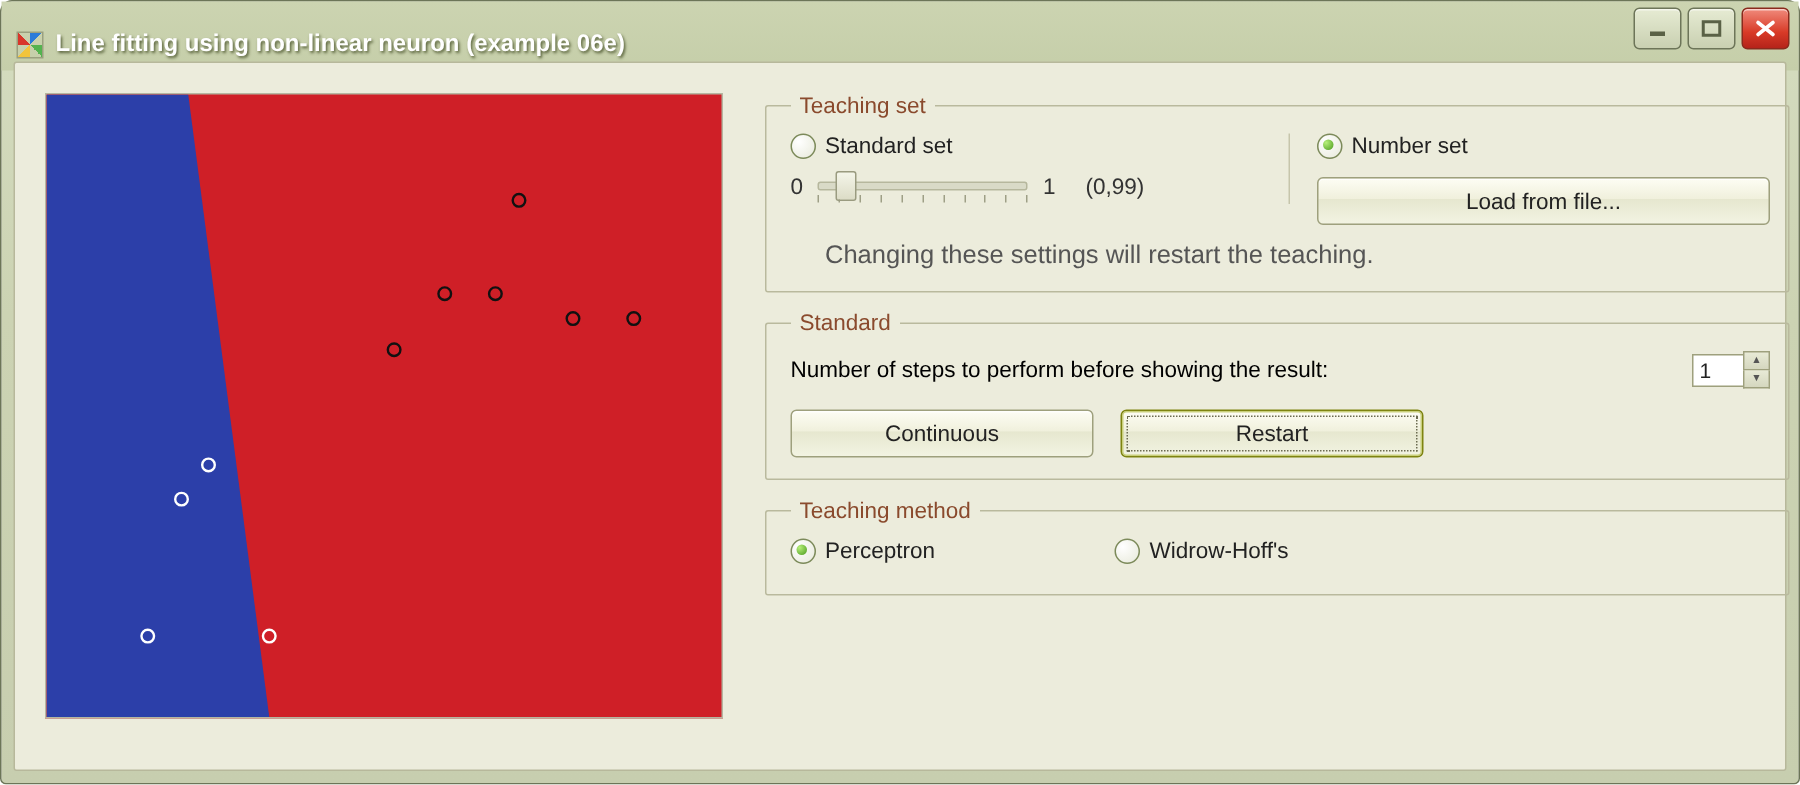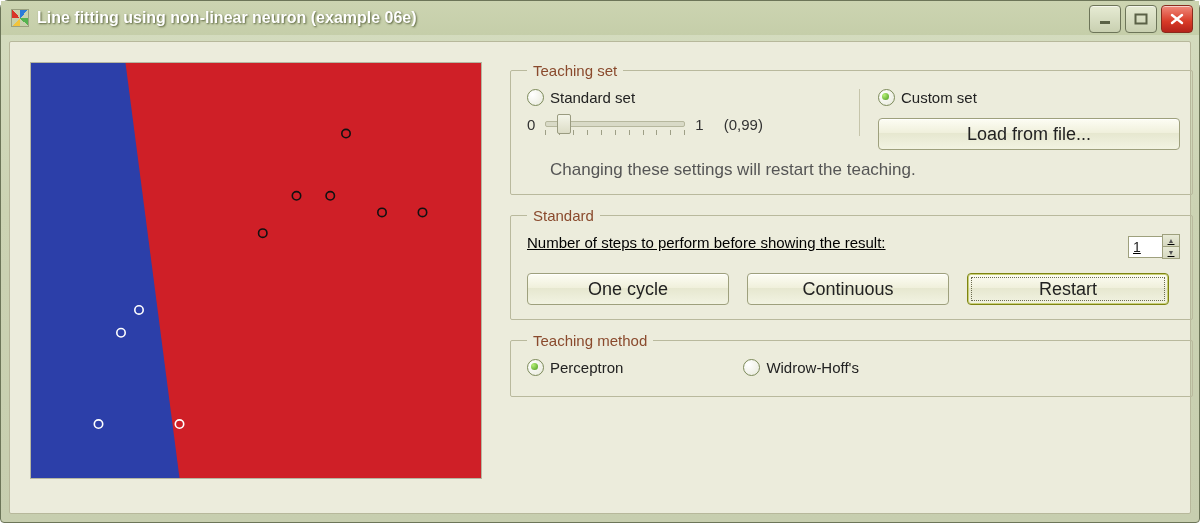--- a/index.html
+++ b/index.html
@@ -18,21 +18,21 @@
     background: linear-gradient(#d5ddc0, #ccd3b3 40%, #c7ceaf);
     border: 1px solid #6c7558;
     box-sizing: border-box;
     border-radius: 8px 8px 4px 4px;
     position: relative;
   }
   .titlebar {
     height: 34px;
     display: flex;
     align-items: center;
-    padding: 0 6px 0 10px;
+    padding: 12px 6px 0 10px;
     color: #fff;
     text-shadow: 1px 1px 2px rgba(60,70,30,0.8);
     font-weight: bold;
     font-size: 16px;
     position: relative;
     background: linear-gradient(#ccd4b1, #c5cea9);
   }
   .titlebar .app-icon {
     width: 18px; height: 18px;
     margin-right: 8px;
@@ -150,28 +150,28 @@
     border:1px solid #9a9b80; border-radius:2px;
     left: 12px;
   }
   .hint { color:#555; font-size:17px; margin-top:10px;margin-left:23px; }
   .btn {
     display:inline-flex; align-items:center; justify-content:center;
     background: linear-gradient(#fdfdf4, #f0f0dc 45%, #e6e7cf 46%, #f2f3e2);
     border: 1px solid #9ea07d;
     border-radius: 4px;
     height: 30px;
-    font-size: 18px;
+    font-size: 15px;
     color: #222;
     box-shadow: inset 0 1px 0 rgba(255,255,255,0.8);
   }
   .btn.wide { width: 300px; }
   .btn.med { width: 200px; }
   .btn.focus { outline: 1px dotted #6b6b50; outline-offset: -5px; border-color:#7e8411; box-shadow: 0 0 0 1px #c9cf7a inset, inset 0 1px 0 rgba(255,255,255,0.8); }
-  .teach-row1 { display:flex; justify-content:space-between; margin-bottom:14px; font-size:15px;text-decoration:underline; }
+  .teach-row1 { display:flex; align-items:center; justify-content:space-between; margin-bottom:14px; font-size:15px; }
   .spin-wrap { display:flex; align-items:center; }
   .spin-input {
     width: 34px; height: 22px;
     border: 1px solid #9ea07d; border-right:none;
     background: #fff; font-size:14px; padding: 1px 4px;
     box-sizing: border-box; color:#222;
   }
   .spin-btns { display:flex; flex-direction:column; }
   .spin-btn {
     width: 16px; height: 11px;
@@ -262,21 +262,21 @@
                 </div>
                 <div class="thumb"></div>
               </div>
               <span>1</span>
               <span style="margin-left:10px;">(0,99)</span>
             </div>
           </div>
           <div class="ts-right">
             <div class="radio-row">
               <div class="radio checked" id="radio-custom"></div>
-              <span>Custom set</span>
+              <span>Number set</span>
             </div>
             <div style="height:6px;"></div>
             <div class="btn wide">
               <span>Load from file...</span>
             </div>
           </div>
         </div>
         <div class="hint">Changing these settings will restart the teaching.</div>
       </fieldset>
 
@@ -291,23 +291,20 @@
                 <span>▲</span>
               </div>
               <div class="spin-btn">
                 <span>▼</span>
               </div>
             </div>
           </div>
         </div>
         <div class="teach-btns">
           <div class="btn med">
-            <span>One cycle</span>
-          </div>
-          <div class="btn med">
             <span>Continuous</span>
           </div>
           <div class="btn med focus">
             <span>Restart</span>
           </div>
         </div>
       </fieldset>
 
       <fieldset>
         <legend>Teaching method</legend>

